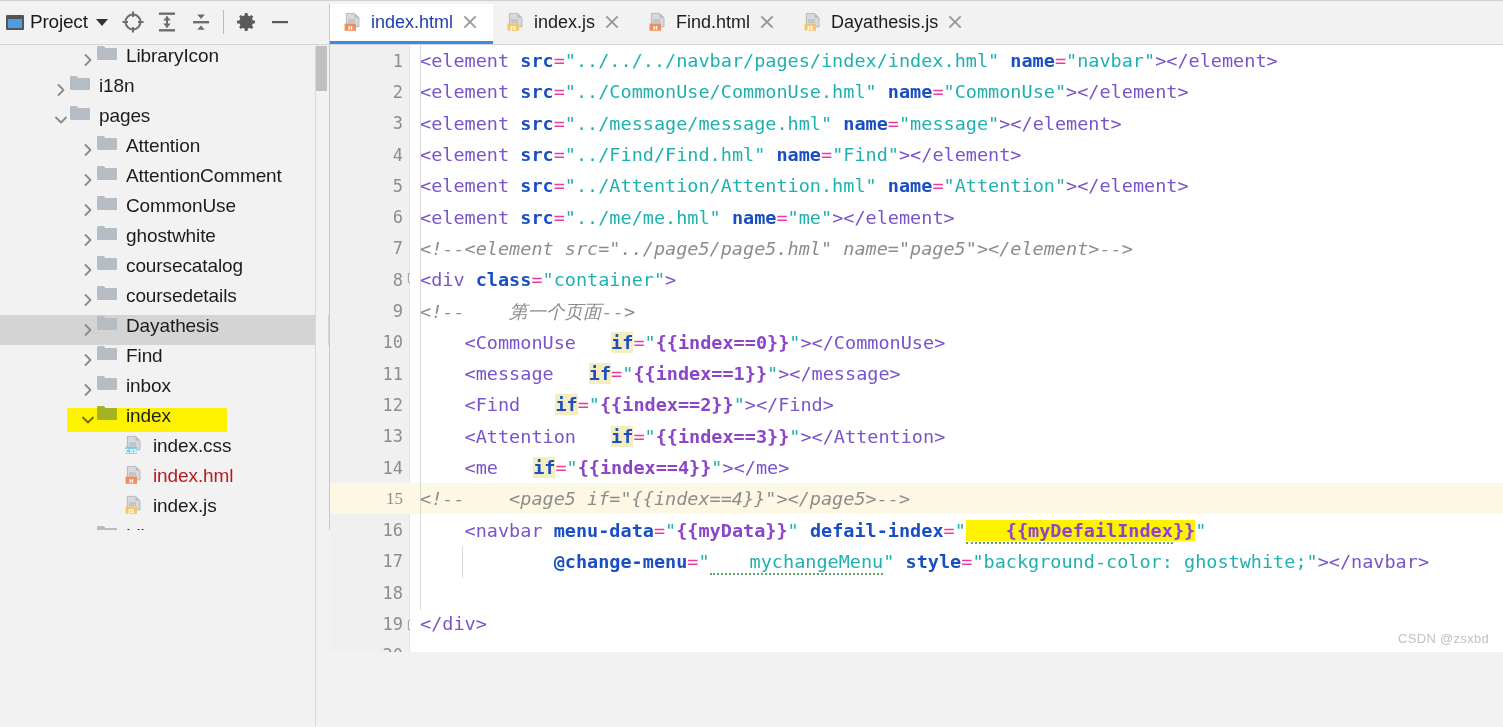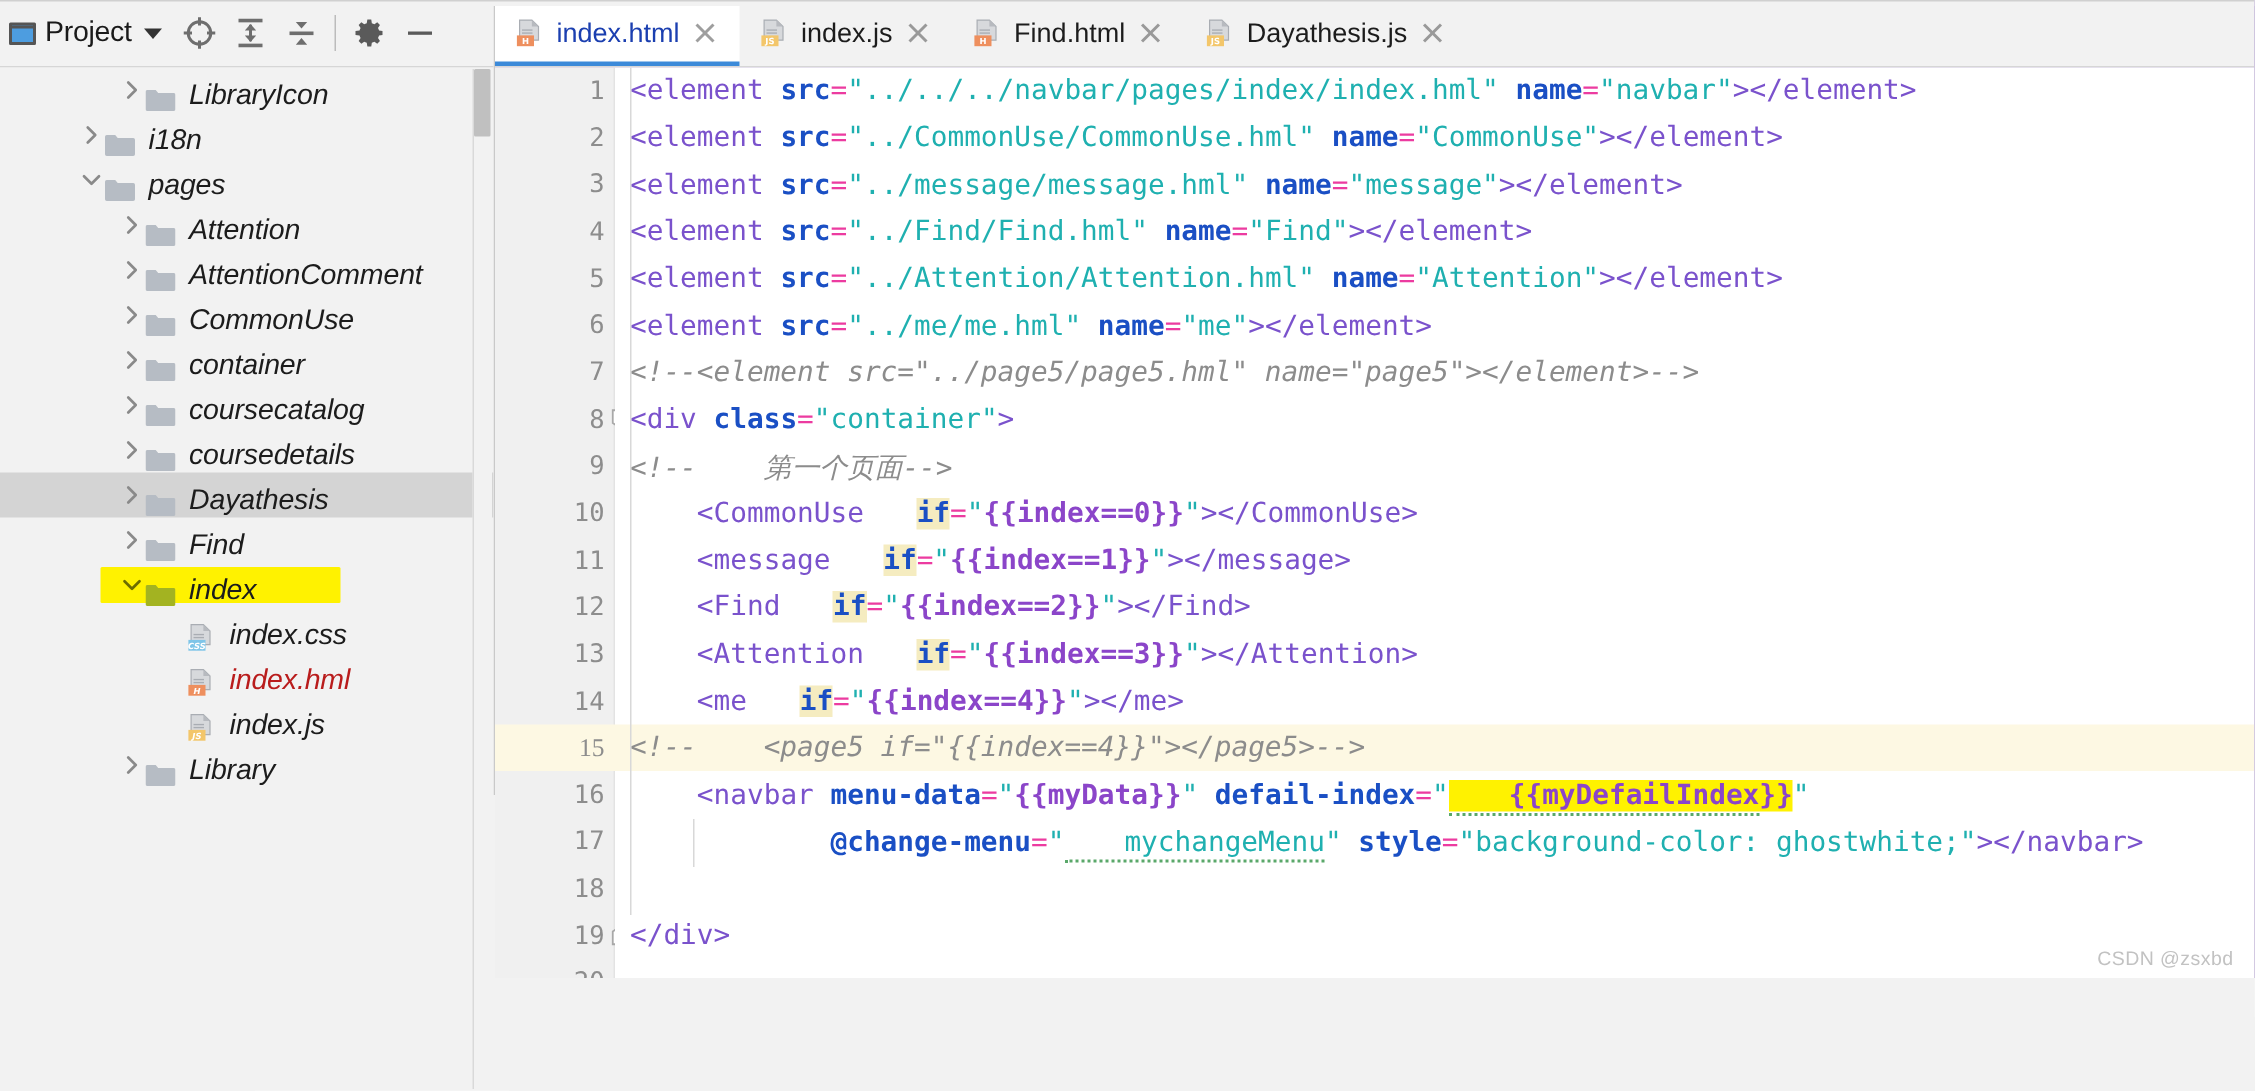--- a/index.html
+++ b/index.html
@@ -86,27 +86,26 @@
   #tree {
     flex: 1;
     overflow: hidden;
     position: relative;
     background: #f2f2f2;
     padding-top: 0px;
   }
   .trow {
     height: 30px;
     display: flex;
-    align-items: flex-end;
+    align-items: flex-start;
     position: relative;
     white-space: nowrap;
     cursor: default;
     font-size: 19px;
     color: #1c1c1c;
-    font-style: italic;
   }
   .trow.sel { background: #d4d4d4; }
   .arrow {
     width: 18px; height: 30px;
     flex: none;
     display: flex; align-items: center; justify-content: center;
     position: relative; z-index: 3;
   }
   .arrow svg { display: block; }
   .folder {
@@ -469,21 +468,21 @@
           <div class="arrow">
             <svg width="12" height="14" viewBox="0 0 12 14">
               <polyline points="3.5,2 8.5,7 3.5,12" fill="none" stroke="#8a8a8a" stroke-width="1.8" stroke-linecap="round" stroke-linejoin="round"></polyline>
             </svg>
           </div>
           <div class="folder">
             <svg width="20" height="16" viewBox="0 0 20 16">
               <path fill="#b6bcc4" d="M0 2.2A1.2 1.2 0 0 1 1.2 1h5.6l1.7 2H18.8A1.2 1.2 0 0 1 20 4.2v9.6A1.2 1.2 0 0 1 18.8 15H1.2A1.2 1.2 0 0 1 0 13.8z"></path>
             </svg>
           </div>
-          <span class="tlabel">container</span>
+          <span class="tlabel">ghostwhite</span>
         </div>
         <div class="trow">
           <div style="width: 79px; flex: 0 0 auto;"></div>
           <div class="arrow">
             <svg width="12" height="14" viewBox="0 0 12 14">
               <polyline points="3.5,2 8.5,7 3.5,12" fill="none" stroke="#8a8a8a" stroke-width="1.8" stroke-linecap="round" stroke-linejoin="round"></polyline>
             </svg>
           </div>
           <div class="folder">
             <svg width="20" height="16" viewBox="0 0 20 16">
@@ -526,20 +525,34 @@
             <svg width="12" height="14" viewBox="0 0 12 14">
               <polyline points="3.5,2 8.5,7 3.5,12" fill="none" stroke="#8a8a8a" stroke-width="1.8" stroke-linecap="round" stroke-linejoin="round"></polyline>
             </svg>
           </div>
           <div class="folder">
             <svg width="20" height="16" viewBox="0 0 20 16">
               <path fill="#b6bcc4" d="M0 2.2A1.2 1.2 0 0 1 1.2 1h5.6l1.7 2H18.8A1.2 1.2 0 0 1 20 4.2v9.6A1.2 1.2 0 0 1 18.8 15H1.2A1.2 1.2 0 0 1 0 13.8z"></path>
             </svg>
           </div>
           <span class="tlabel">Find</span>
+        </div>
+        <div class="trow">
+          <div style="width: 79px; flex: 0 0 auto;"></div>
+          <div class="arrow">
+            <svg width="12" height="14" viewBox="0 0 12 14">
+              <polyline points="3.5,2 8.5,7 3.5,12" fill="none" stroke="#8a8a8a" stroke-width="1.8" stroke-linecap="round" stroke-linejoin="round"></polyline>
+            </svg>
+          </div>
+          <div class="folder">
+            <svg width="20" height="16" viewBox="0 0 20 16">
+              <path fill="#b6bcc4" d="M0 2.2A1.2 1.2 0 0 1 1.2 1h5.6l1.7 2H18.8A1.2 1.2 0 0 1 20 4.2v9.6A1.2 1.2 0 0 1 18.8 15H1.2A1.2 1.2 0 0 1 0 13.8z"></path>
+            </svg>
+          </div>
+          <span class="tlabel">inbox</span>
         </div>
         <div class="trow hl">
           <div class="hlbar" style="left: 67px; width: 160px;"></div>
           <div style="width: 79px; flex: 0 0 auto;"></div>
           <div class="arrow">
             <svg width="14" height="12" viewBox="0 0 14 12">
               <polyline points="2,3.5 7,8.5 12,3.5" fill="none" stroke="#6d6d00" stroke-width="1.8" stroke-linecap="round" stroke-linejoin="round"></polyline>
             </svg>
           </div>
           <div class="folder">

